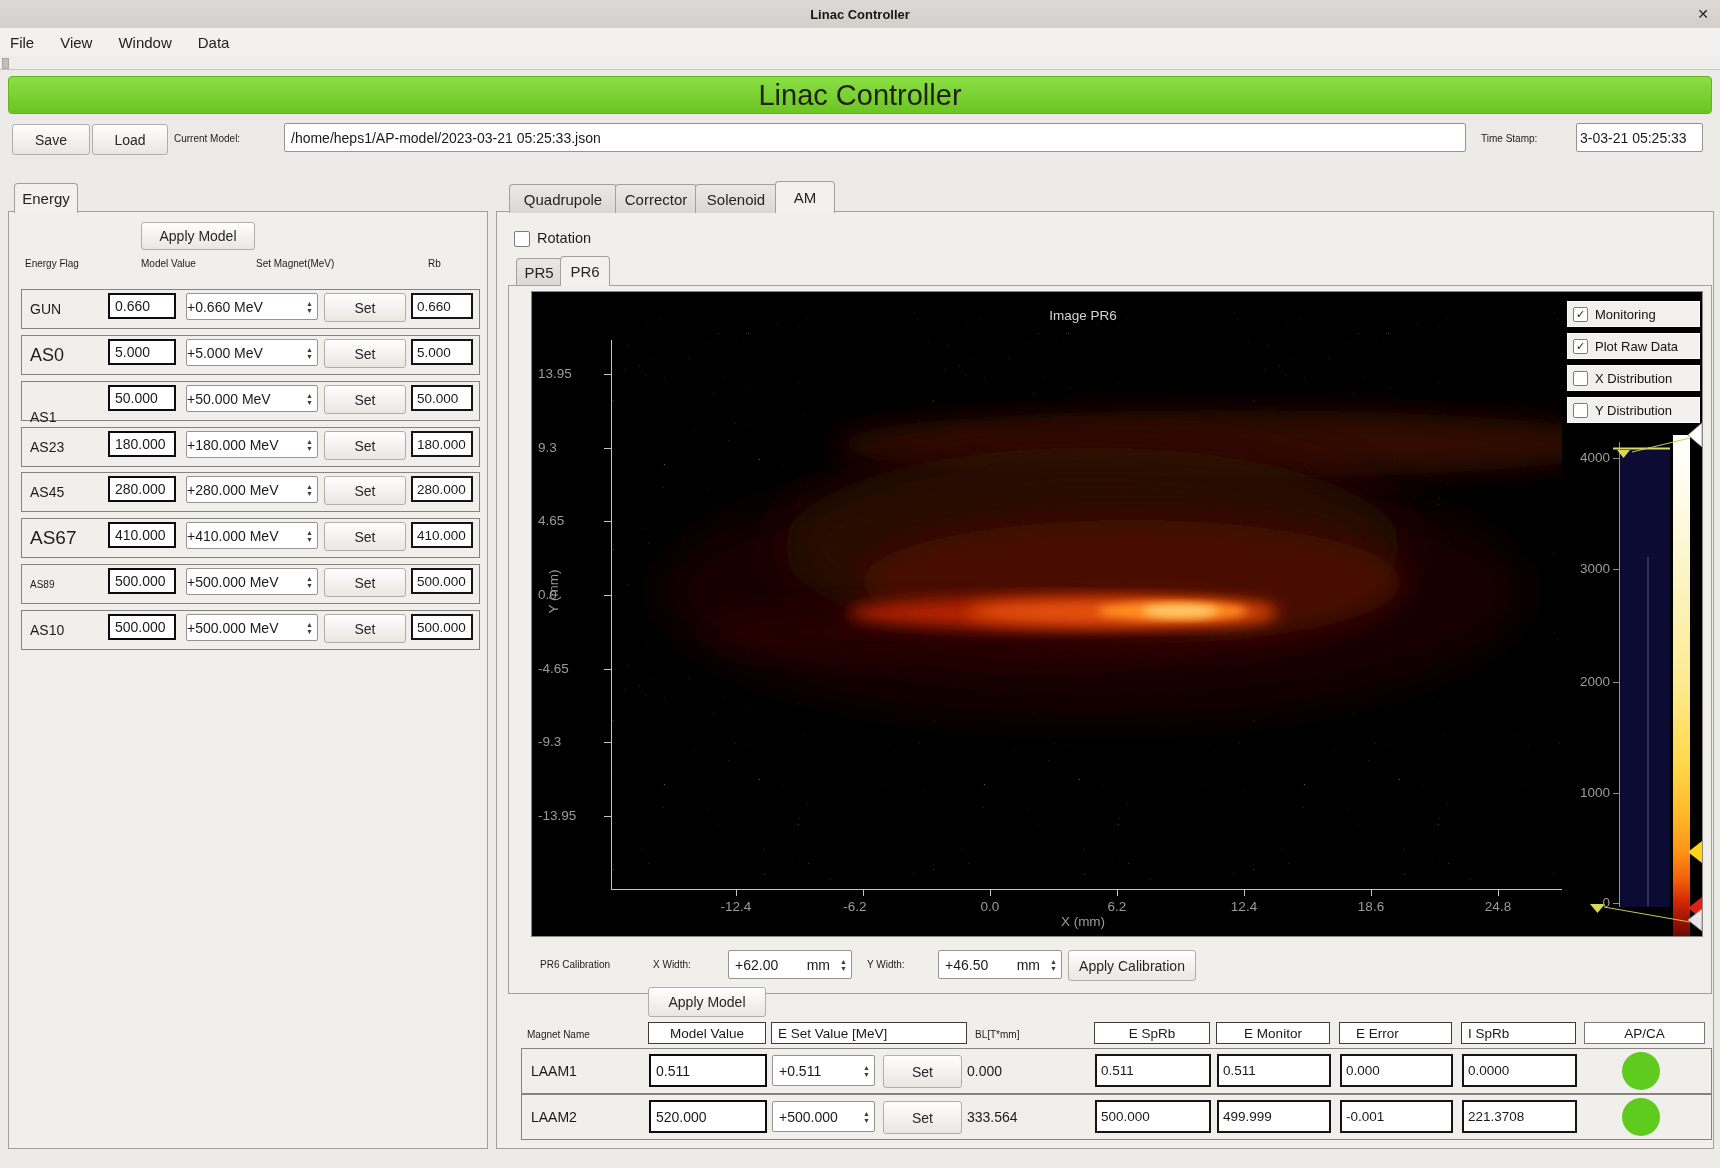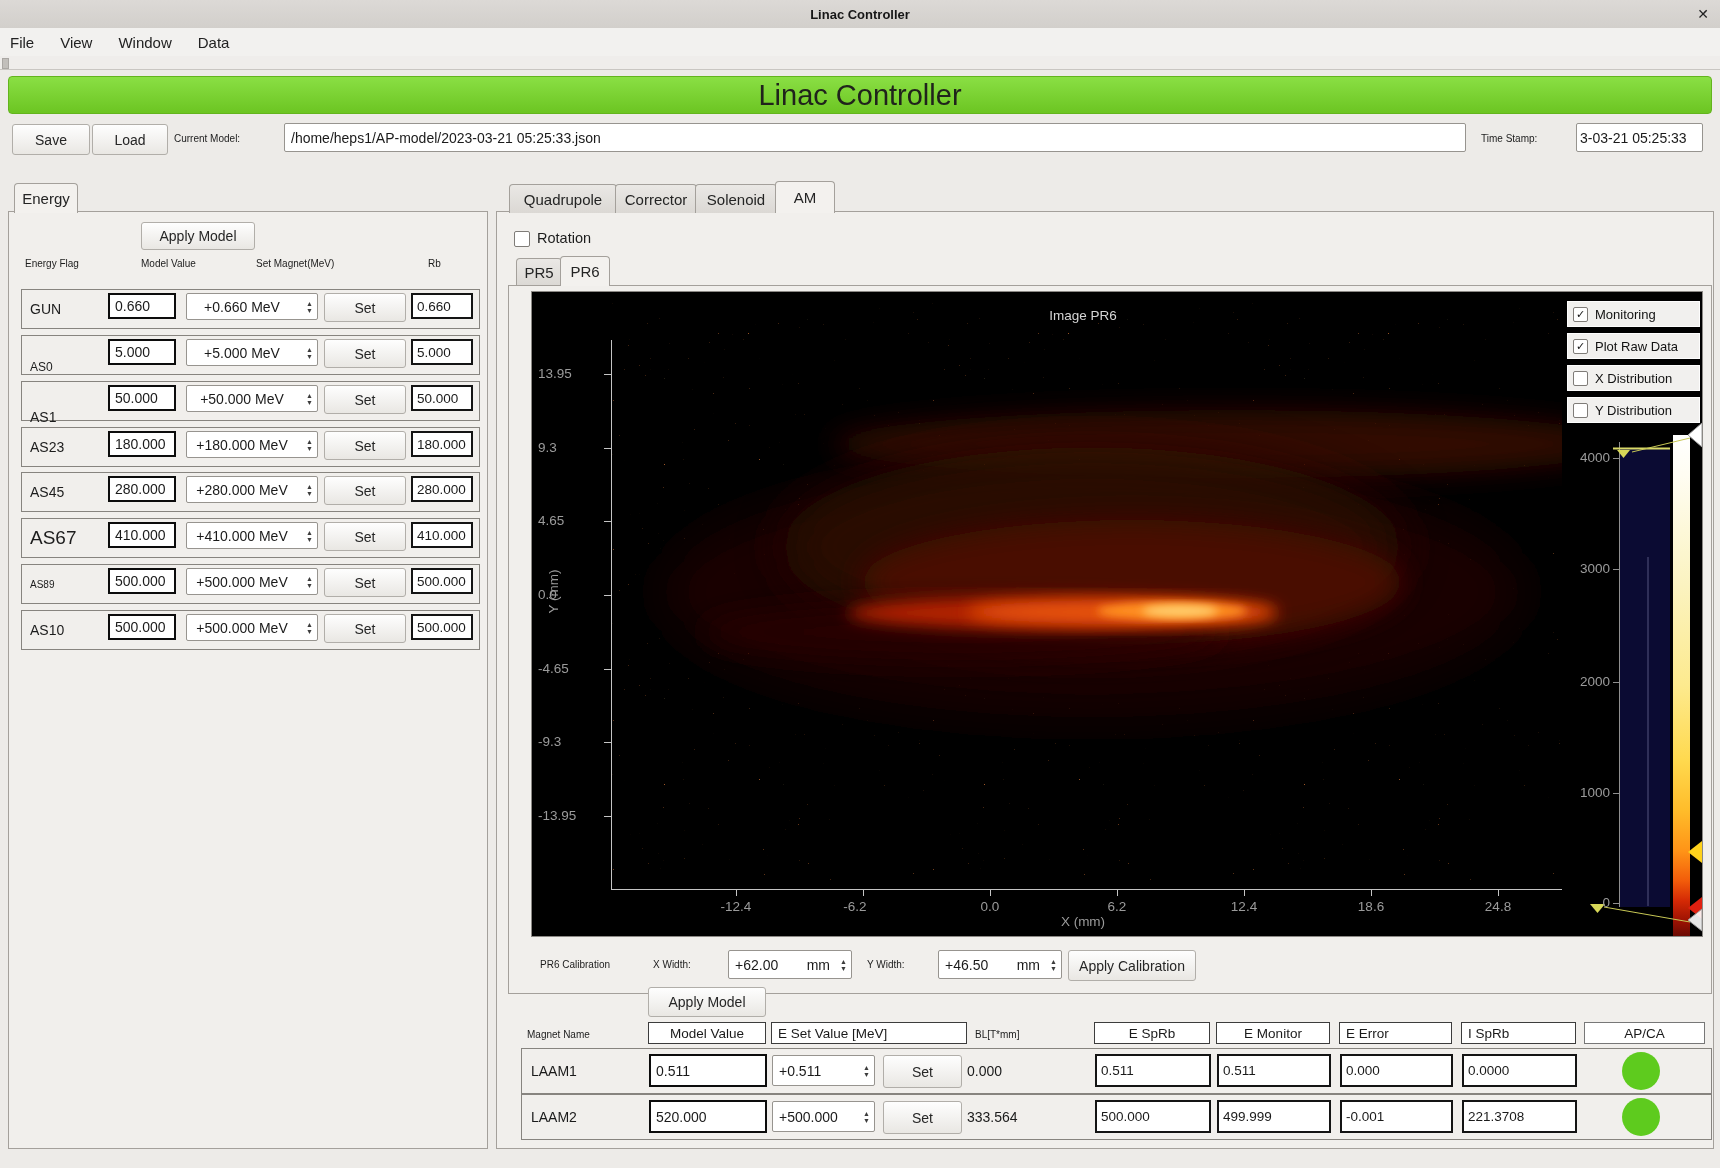--- a/index.html
+++ b/index.html
@@ -37,21 +37,21 @@
   .panel{background:#f1efec;border:1px solid #a4a09b}
   .grouprow{position:absolute;border:1px solid #87847f;background:transparent}
   .vbox{background:#fff;border:2px solid #0c0c0c;display:flex;align-items:center;padding:0 5px;
         font-size:14px;white-space:nowrap;overflow:hidden}
   .rbox{background:#fff;border:2px solid #141414;display:flex;align-items:center;padding:0 4px;
         font-size:13.5px;white-space:nowrap;overflow:hidden}
   .hbox{background:#fff;border:1px solid #3c3c3c;display:flex;align-items:center;justify-content:center;
         font-size:13.5px;white-space:nowrap;overflow:hidden}
   .spin{background:#fff;border:1px solid #97948f;border-radius:2px;display:flex;align-items:center}
   .spin-val{flex:1;font-size:14px;white-space:nowrap;overflow:hidden}
-  .spin-val.right{text-align:center;padding-right:5px}
+  .spin-val.right{text-align:left;padding-right:5px}
   .spin-val.left{text-align:left;padding-left:6px}
   .spin-unit{font-size:14px;padding-right:6px}
   .spin-btns{width:15px;display:flex;flex-direction:column;align-items:center;justify-content:center;
              color:#3c3c3c;font-size:7px;line-height:7px;cursor:default}
   .spin-btns::before{content:"▲"}
   .spin-btns::after{content:"▼"}
   .cb{width:14px;height:14px;background:#fff;border:1px solid #7f7c78;border-radius:2px;display:flex;
       align-items:center;justify-content:center;font-size:11px;font-weight:bold;color:#111;flex:none}
   
   .canvas{left:531px;top:291px;width:1172px;height:646px;background:#000;border:1px solid #8b8884;
@@ -111,21 +111,21 @@
   <div class="abs lbl" style="left:8px;top:0;height:38px;font-size:14px">GUN</div>
   <div class="abs vbox" style="left:86px;top:3px;width:68px;height:26px;box-sizing:border-box">0.660</div>
   <div class="abs spin" style="left:164px;top:3px;width:132px;height:27px;box-sizing:border-box">
     <span class="spin-val right"><span>+0.660</span>&nbsp;<span>MeV</span></span>
     <span class="spin-btns"></span>
   </div>
   <div class="abs btn" style="left:302px;top:3px;width:80px;height:27px">Set</div>
   <div class="abs rbox" style="left:389px;top:3px;width:62px;height:26px;box-sizing:border-box">0.660</div>
 </div>
 <div class="grouprow" style="left:21px;top:335px;width:457px;height:38px">
-  <div class="abs lbl" style="left:8px;top:12px;height:38px;font-size:12px">AS0</div>
+  <div class="abs lbl" style="left:8px;top:0;height:38px;font-size:18px">AS0</div>
   <div class="abs vbox" style="left:86px;top:3px;width:68px;height:26px;box-sizing:border-box">5.000</div>
   <div class="abs spin" style="left:164px;top:3px;width:132px;height:27px;box-sizing:border-box">
     <span class="spin-val right"><span>+5.000</span>&nbsp;<span>MeV</span></span>
     <span class="spin-btns"></span>
   </div>
   <div class="abs btn" style="left:302px;top:3px;width:80px;height:27px">Set</div>
   <div class="abs rbox" style="left:389px;top:3px;width:62px;height:26px;box-sizing:border-box">5.000</div>
 </div>
 <div class="grouprow" style="left:21px;top:381px;width:457px;height:38px">
   <div class="abs lbl" style="left:8px;top:16px;height:38px;font-size:14px">AS1</div>
@@ -357,21 +357,21 @@
 <div class="abs btn" style="left:1068px;top:950px;width:126px;height:29px">Apply Calibration</div>
 
 <div class="abs btn" style="left:648px;top:987px;width:116px;height:28px">Apply Model</div>
 
 <div class="abs lbl" style="left:527px;top:1026px;height:16px">Magnet Name</div>
 <div class="abs hbox" style="left:648px;top:1022px;width:118px;height:22px;box-sizing:border-box">Model Value</div>
 <div class="abs hbox" style="left:771px;top:1022px;width:196px;height:22px;box-sizing:border-box;justify-content:flex-start;padding-left:6px">E  Set Value [MeV]</div>
 <div class="abs lbl" style="left:975px;top:1026px;height:16px">BL[T*mm]</div>
 <div class="abs hbox" style="left:1094px;top:1022px;width:116px;height:22px;box-sizing:border-box">E SpRb</div>
 <div class="abs hbox" style="left:1216px;top:1022px;width:114px;height:22px;box-sizing:border-box">E Monitor</div>
-<div class="abs hbox" style="left:1339px;top:1022px;width:113px;height:22px;box-sizing:border-box;justify-content:flex-start;padding-left:6px">E Error</div>
+<div class="abs hbox" style="left:1339px;top:1022px;width:113px;height:22px;box-sizing:border-box;justify-content:flex-start;padding-left:16px">E Error</div>
 <div class="abs hbox" style="left:1461px;top:1022px;width:115px;height:22px;box-sizing:border-box;justify-content:flex-start;padding-left:6px">I SpRb</div>
 <div class="abs hbox" style="left:1584px;top:1022px;width:121px;height:22px;box-sizing:border-box;border-color:#777">AP/CA</div>
 
 <div class="grouprow" style="left:521px;top:1048px;width:1189px;height:44px">
   <div class="mrow-name">LAAM1</div>
   <div class="abs vbox" style="left:127px;top:5px;width:118px;height:33px;box-sizing:border-box">0.511</div>
   <div class="abs spin" style="left:250px;top:6px;width:103px;height:31px;box-sizing:border-box">
     <span class="spin-val left">+0.511</span>
     <span class="spin-btns"></span>
   </div>

